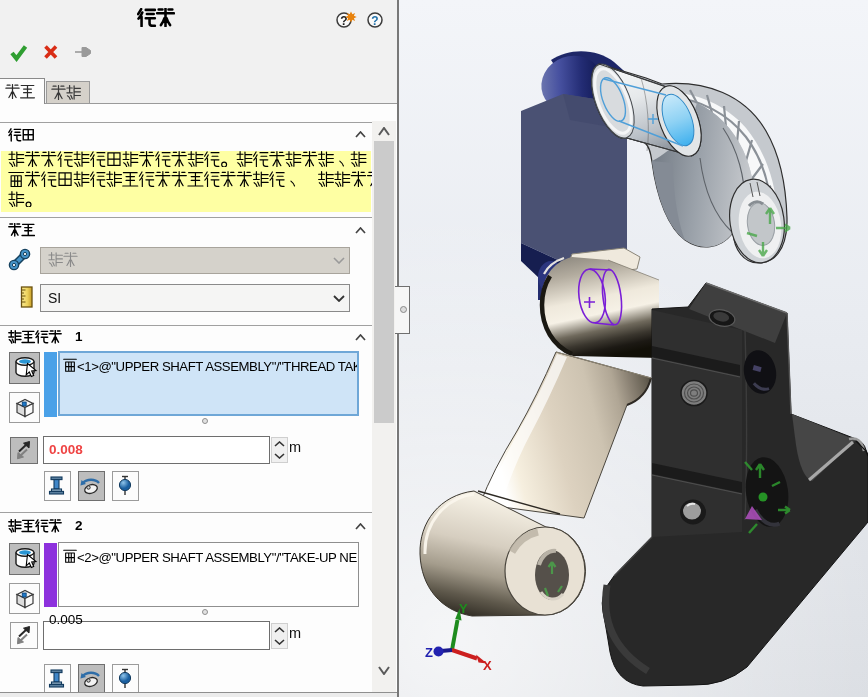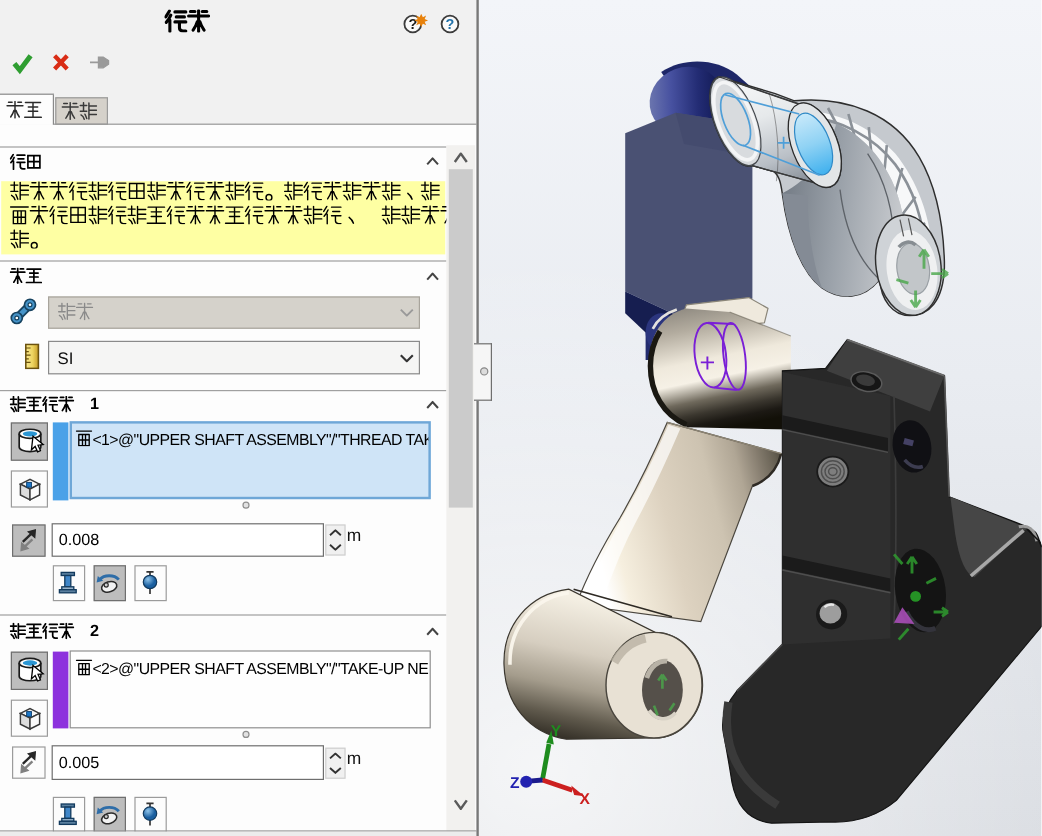--- a/index.html
+++ b/index.html
@@ -443,21 +443,21 @@
 <g stroke="#272727" fill="#272727">
       <line x1="6" y1="11.5" x2="14.5" y2="3.5" stroke-width="2"></line>
 <polygon points="16.5,1.5 16,8 10.5,3.2"></polygon>
     </g>
 <g stroke="#808080" fill="#808080">
       <line x1="14" y1="9.5" x2="6.5" y2="16.5" stroke-width="2"></line>
 <polygon points="4.5,18.8 5,12.5 10.5,17"></polygon>
     </g>
 </svg>
 <div style="position:absolute;left:43px;top:436px;width:227px;height:28px;background:#fff;border:1px solid #6e6e6e;box-sizing:border-box;"></div>
-<div style="position:absolute;left:49px;top:442px;font-size:13.5px;font-weight:normal;color:#000000;white-space:pre">0.008</div>
+<div style="position:absolute;left:49px;top:442px;font-size:13.5px;font-weight:bold;color:#ef4444;white-space:pre">0.008</div>
 <div style="position:absolute;left:271px;top:437px;width:17px;height:26px;background:#f0f0f0;border:1px solid #cfcfcf;box-sizing:border-box;"></div>
 <svg style="position:absolute;left:274px;top:441px" width="11" height="6">
     <path d="M1,5 L5.5,1 L10,5" fill="none" stroke="#333" stroke-width="1.6"></path>
   </svg>
 <svg style="position:absolute;left:274px;top:453px" width="11" height="6">
     <path d="M1,1 L5.5,5 L10,1" fill="none" stroke="#333" stroke-width="1.6"></path>
   </svg>
 <div style="position:absolute;left:289px;top:439px;font-size:14.5px;font-weight:normal;color:#111;white-space:pre">m</div>
 <div style="position:absolute;left:44px;top:471px;width:27px;height:30px;background:#fcfcfc;border:1px solid #9b9b9b;box-sizing:border-box;"></div>
 <svg style="position:absolute;left:45px;top:474px" width="24" height="24">
@@ -528,21 +528,21 @@
 <g stroke="#272727" fill="#272727">
       <line x1="6" y1="11.5" x2="14.5" y2="3.5" stroke-width="2"></line>
 <polygon points="16.5,1.5 16,8 10.5,3.2"></polygon>
     </g>
 <g stroke="#808080" fill="#808080">
       <line x1="14" y1="9.5" x2="6.5" y2="16.5" stroke-width="2"></line>
 <polygon points="4.5,18.8 5,12.5 10.5,17"></polygon>
     </g>
 </svg>
 <div style="position:absolute;left:43px;top:621px;width:227px;height:29px;background:#fff;border:1px solid #6e6e6e;box-sizing:border-box;"></div>
-<div style="position:absolute;left:49px;top:628px;font-size:13.5px;font-weight:normal;color:#000;white-space:pre">0.005</div>
+<div style="position:absolute;left:49px;top:612px;font-size:13.5px;font-weight:normal;color:#000;white-space:pre">0.005</div>
 <div style="position:absolute;left:271px;top:623px;width:17px;height:26px;background:#f0f0f0;border:1px solid #cfcfcf;box-sizing:border-box;"></div>
 <svg style="position:absolute;left:274px;top:627px" width="11" height="6">
     <path d="M1,5 L5.5,1 L10,5" fill="none" stroke="#333" stroke-width="1.6"></path>
   </svg>
 <svg style="position:absolute;left:274px;top:639px" width="11" height="6">
     <path d="M1,1 L5.5,5 L10,1" fill="none" stroke="#333" stroke-width="1.6"></path>
   </svg>
 <div style="position:absolute;left:289px;top:625px;font-size:14.5px;font-weight:normal;color:#111;white-space:pre">m</div>
 <div style="position:absolute;left:44px;top:664px;width:27px;height:30px;background:#fcfcfc;border:1px solid #9b9b9b;box-sizing:border-box;"></div>
 <svg style="position:absolute;left:45px;top:667px" width="24" height="24">

